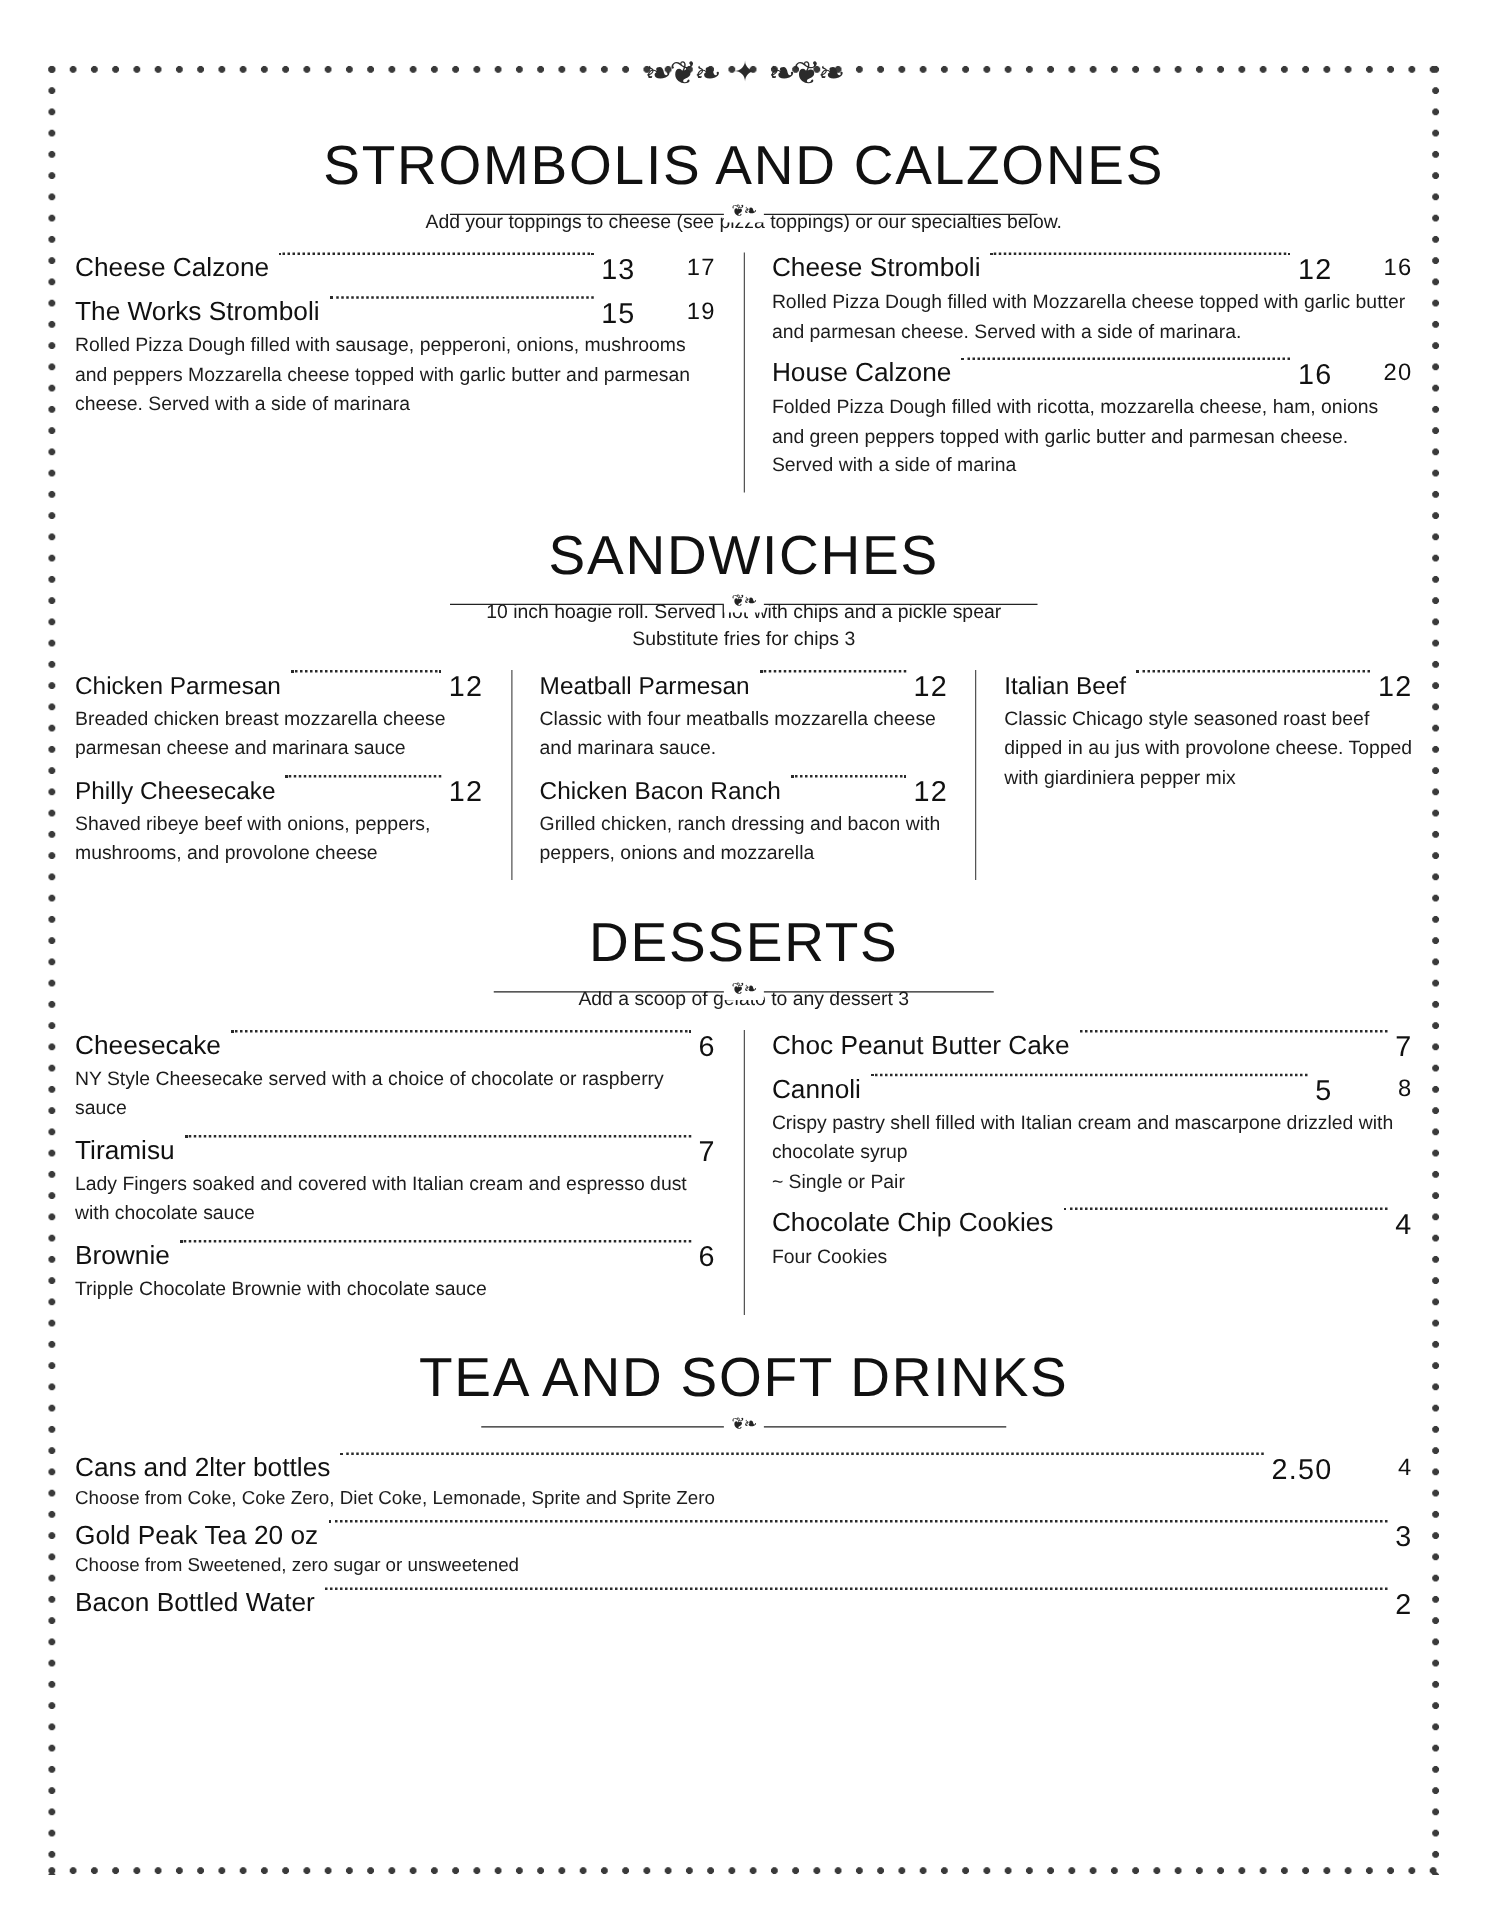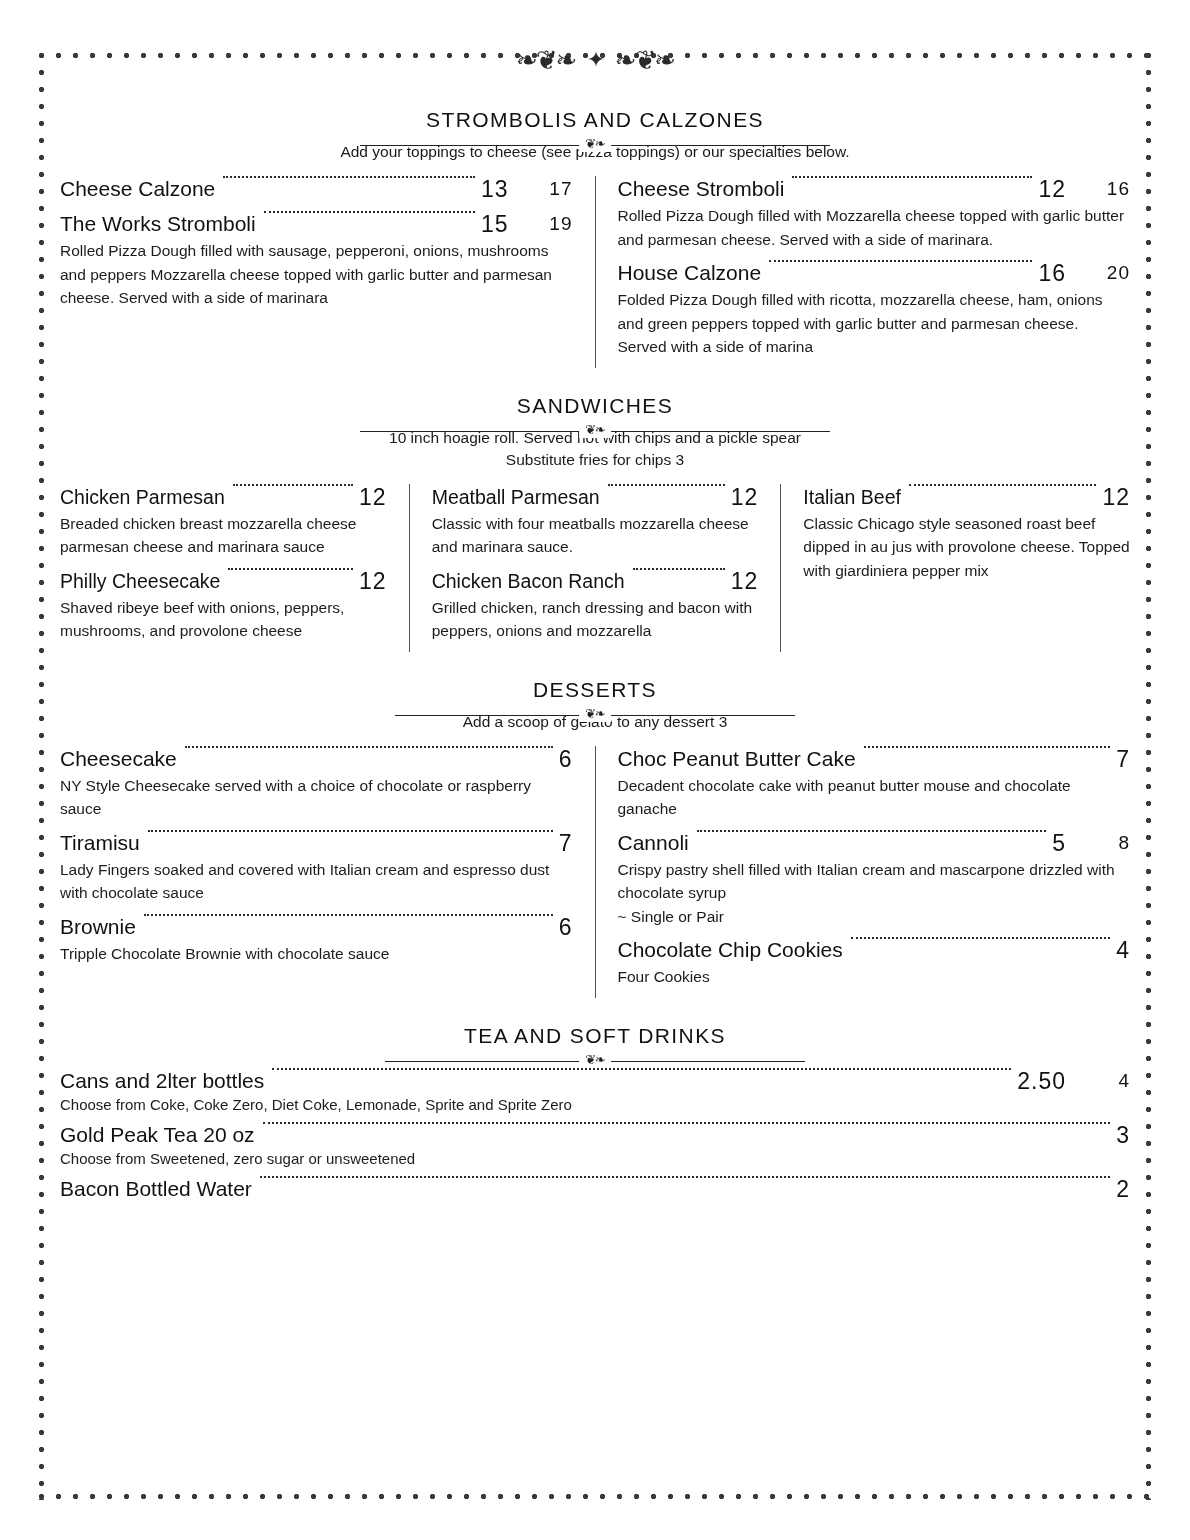--- a/index.html
+++ b/index.html
@@ -79,21 +79,21 @@
     vertical-align: middle;
     padding: 0 4px;
   }
 
   
   .section { margin-top: 26px; }
   .sec-title {
     text-align: center;
     font-family: "Liberation Sans", sans-serif;
     font-weight: 400;
-    font-size: 21px;
+    font-size: 44px;
     letter-spacing: 1.4px;
     color: #111;
     margin: 0;
   }
   .sec-rule-wrap {
     position: relative;
     width: 420px;
     margin: 6px auto 0 auto;
     height: 14px;
   }
@@ -373,21 +373,20 @@
 
       <div class="vsep"></div>
 
       <div class="col pad-l">
         <div class="item">
           <div class="item-line">
             <span class="item-name">Choc Peanut Butter Cake</span>
             <span class="leader"></span>
             <span class="price">7</span>
           </div>
-          <div class="desc">Decadent chocolate cake with peanut butter mouse and chocolate ganache</div>
         </div>
         <div class="item">
           <div class="item-line">
             <span class="item-name">Cannoli</span>
             <span class="leader"></span>
             <span class="price">5</span>
             <span class="price2">8</span>
           </div>
           <div class="desc" style="white-space:pre-line">Crispy pastry shell filled with Italian cream and mascarpone drizzled with chocolate syrup
 ~ Single or Pair</div>
@@ -404,21 +403,21 @@
     </div>
   </div>
 
   <div class="section">
     <h2 class="sec-title">TEA AND SOFT DRINKS</h2>
     <div class="sec-rule-wrap" style="width:420px">
       <div class="rule"></div>
       <div class="knot">❦❧</div>
     </div>
 
-    <div style="">
+    <div style="margin-top:14px">
       <div class="wide-item">
         <div class="item-line">
           <span class="item-name">Cans and 2lter bottles</span>
           <span class="leader"></span>
           <span class="price">2.50</span>
           <span class="price2">4</span>
         </div>
         <div class="desc">Choose from Coke, Coke Zero, Diet Coke, Lemonade, Sprite and Sprite Zero</div>
       </div>
       <div class="wide-item">

